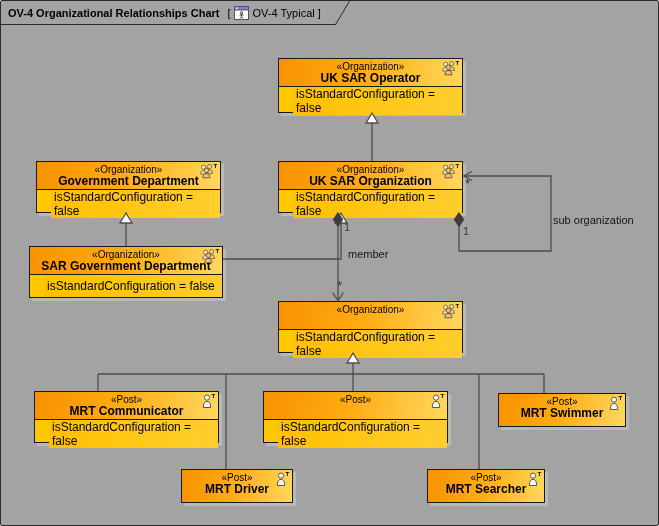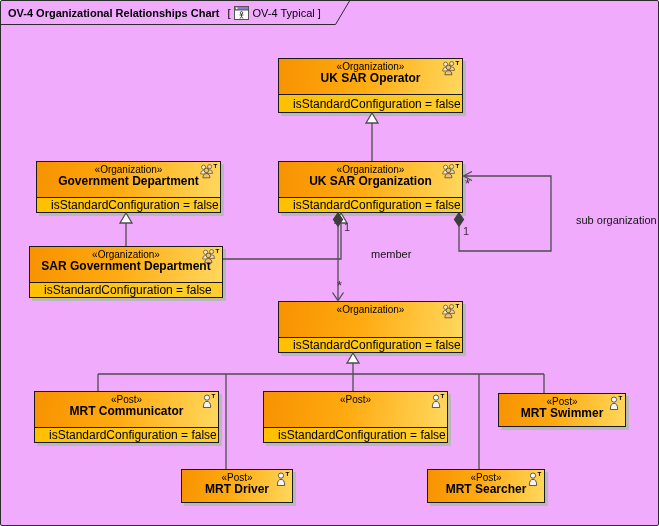--- a/index.html
+++ b/index.html
@@ -1,40 +1,40 @@
 <!DOCTYPE html>
 <html><head>
 <meta charset="utf-8">
 <style>
   html,body{margin:0;padding:0;background:#fff;}
   #canvas{
     position:relative;width:659px;height:526px;box-sizing:border-box;
-    border:1px solid #2b2b2b;border-radius:2px;background:#f0abfc;overflow:hidden;
+    border:1px solid #2b2b2b;border-radius:2px;background:#a3a3a3;overflow:hidden;
     font-family:"Liberation Sans",sans-serif;color:#000;
   }
   
   #tab{position:absolute;left:0;top:0;height:23px;display:flex;align-items:center;
        padding-left:7px;font-size:11px;white-space:nowrap;}
   #tab .t-bold{font-weight:bold;}
   #tab .gap{display:inline-block;width:5px;}
   #tab .br{margin:0 3px;}
   
   .node{position:absolute;box-sizing:border-box;border:1px solid #1a1a1a;
         box-shadow:3px 3px 0 #b9b9b9;display:flex;flex-direction:column;background:#ffc800;}
   .hdr{position:relative;flex:0 0 auto;text-align:center;padding-top:2px;
        background:linear-gradient(100deg,#f79200 0%,#ffaa10 45%,#ffd85e 100%);}
-  .full .hdr{height:36px;border-bottom:1px solid #1a1a1a;box-sizing:border-box;}
+  .full .hdr{height:28px;border-bottom:1px solid #1a1a1a;box-sizing:border-box;}
   .hdr-only .hdr{height:100%;box-sizing:border-box;}
   .stereo{font-size:10px;line-height:11px;}
   .nm{font-size:12px;font-weight:bold;line-height:13px;text-align:center;}
   .cmp{flex:1 1 auto;background:linear-gradient(90deg,#ffc000,#ffce2e);
-       font-size:12px;display:flex;align-items:center;padding-left:14px;}
+       font-size:12px;display:flex;align-items:center;padding-left:3px;margin-left:14px;}
   .icon{position:absolute;top:1px;right:2px;line-height:0;}
   
-  .lbl{position:absolute;font-size:11px;color:#141414;white-space:nowrap;margin-left:23px;}
+  .lbl{position:absolute;font-size:11px;color:#141414;white-space:nowrap;}
   .mult{position:absolute;font-size:11px;color:#4a2845;white-space:nowrap;}
   .mult.star{font-size:13px;}
   #edges{position:absolute;left:0;top:0;pointer-events:none;}
 </style>
 </head>
 <body>
 
 <div id="canvas">
 
   <div id="tab">

